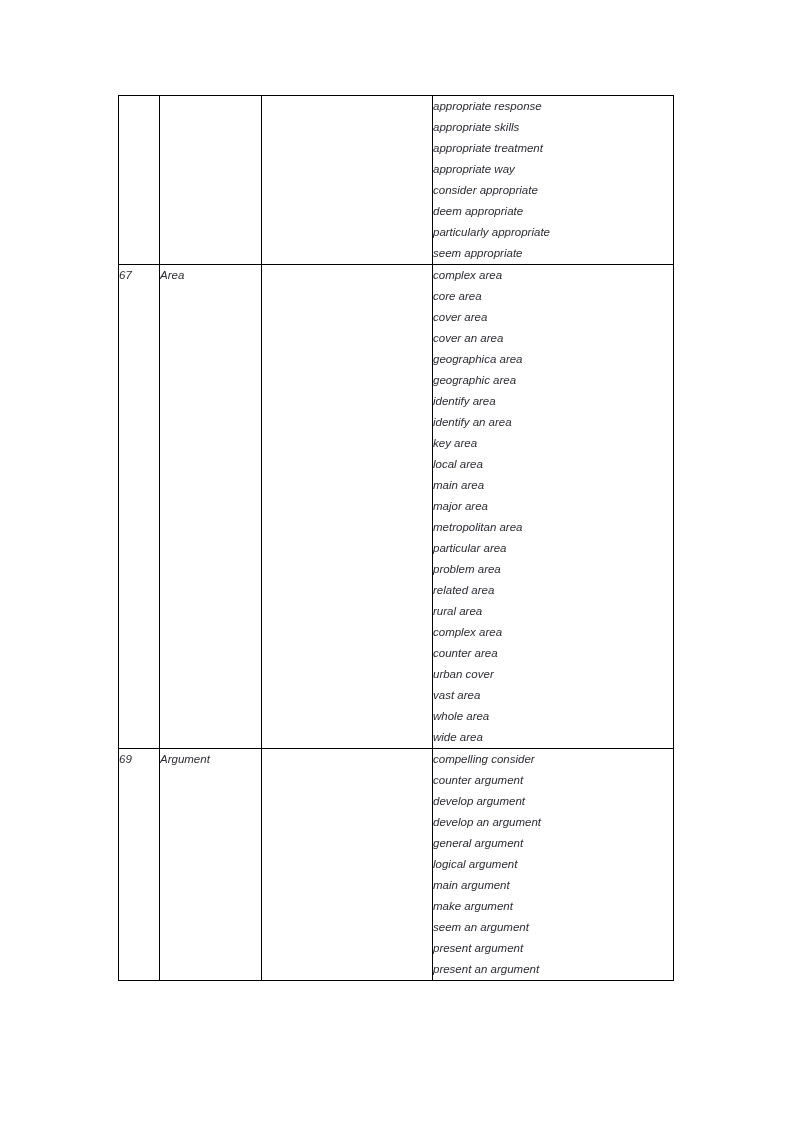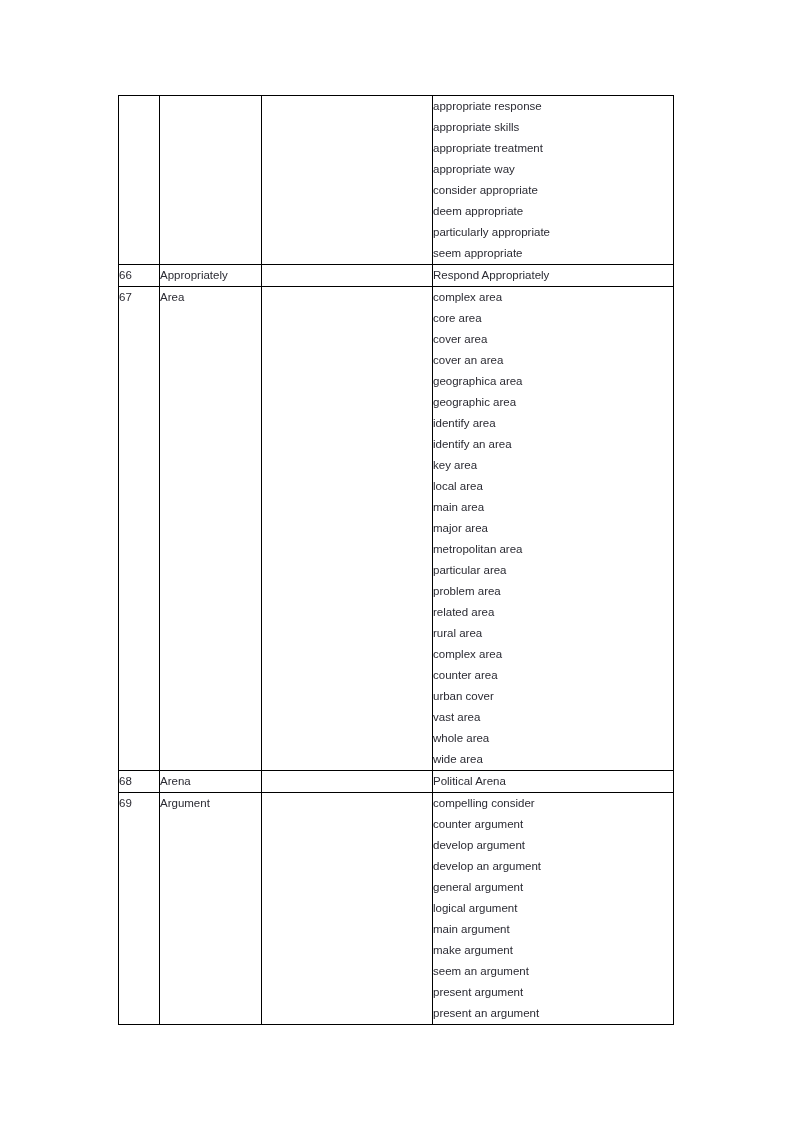--- a/index.html
+++ b/index.html
@@ -17,20 +17,21 @@
     overflow: hidden;
   }
 
   #page {
     position: absolute;
     left: 0;
     top: 0;
     width: 794px;
     height: 908px;
     background: #ffffff;
+    font-style: italic;
   }
 
   #collocation-table {
     position: absolute;
     left: 118px;
     top: 95px;
     width: 555px;
     border-collapse: collapse;
     table-layout: fixed;
     background: #ffffff;
@@ -108,30 +109,20 @@
               <li>appropriate treatment</li>
               <li>appropriate way</li>
               <li>consider appropriate</li>
               <li>deem appropriate</li>
               <li>particularly appropriate</li>
               <li>seem appropriate</li>
             </ul>
           </td>
         </tr>
         <tr>
-          <td class="cell-num tight">66</td>
-          <td class="cell-word tight">Appropriately</td>
-          <td class="cell-middle tight"></td>
-          <td class="cell-colloc tight">
-            <ul class="colloc-list">
-              <li class="single-line">Respond Appropriately</li>
-            </ul>
-          </td>
-        </tr>
-        <tr>
           <td class="cell-num">67</td>
           <td class="cell-word">Area</td>
           <td class="cell-middle"></td>
           <td class="cell-colloc">
             <ul class="colloc-list">
               <li>complex area</li>
               <li>core area</li>
               <li>cover area</li>
               <li>cover an area</li>
               <li>geographica area</li>
@@ -150,30 +141,20 @@
               <li>complex area</li>
               <li>counter area</li>
               <li>urban cover</li>
               <li>vast area</li>
               <li>whole area</li>
               <li>wide area</li>
             </ul>
           </td>
         </tr>
         <tr>
-          <td class="cell-num tight">68</td>
-          <td class="cell-word tight">Arena</td>
-          <td class="cell-middle tight"></td>
-          <td class="cell-colloc tight">
-            <ul class="colloc-list">
-              <li class="single-line">Political Arena</li>
-            </ul>
-          </td>
-        </tr>
-        <tr>
           <td class="cell-num">69</td>
           <td class="cell-word">Argument</td>
           <td class="cell-middle"></td>
           <td class="cell-colloc">
             <ul class="colloc-list">
               <li>compelling consider</li>
               <li>counter argument</li>
               <li>develop argument</li>
               <li>develop an argument</li>
               <li>general argument</li>

